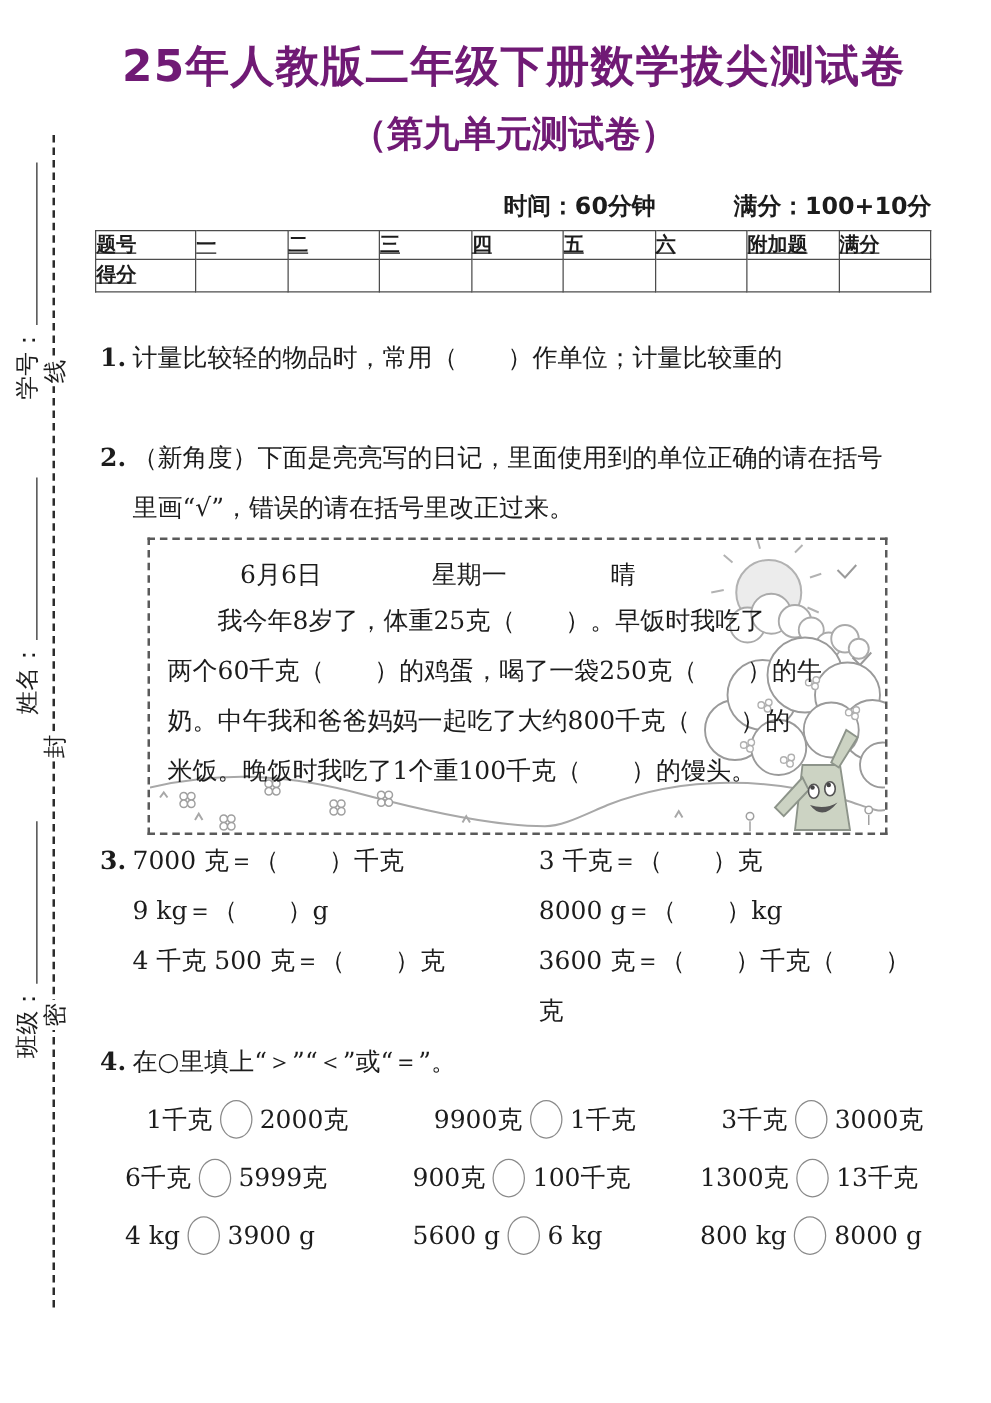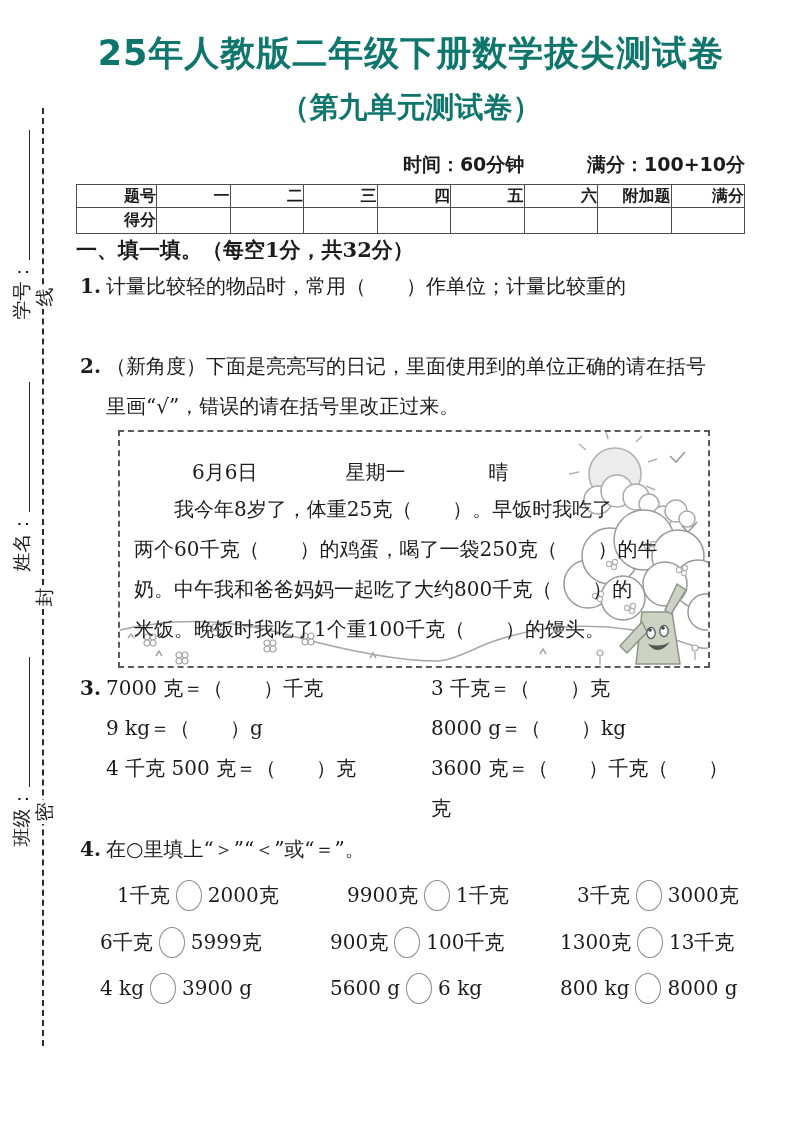--- a/index.html
+++ b/index.html
@@ -18,47 +18,47 @@
   .side-uline { display:inline-block; width:130px; height:15px;
     border-bottom:1.6px solid #2b2b2b; margin-left:2px; }
   .f1 { top:210px; } .f2 { top:462px; } .f3 { top:737px; }
   .seal-char { position:absolute; left:32px; width:24px; height:24px; line-height:24px;
     text-align:center; background:#ffffff; transform:rotate(-90deg); font-size:19px; }
   .c1 { top:285px; } .c2 { top:585px; } .c3 { top:800px; }
 
   
   .title, .subtitle {
     position:absolute; left:75px; width:672px; text-align:center; margin:0;
-    font-family:"DejaVu Sans","Liberation Sans",sans-serif; font-weight:900; color:#0f766e;
+    font-family:"DejaVu Sans","Liberation Sans",sans-serif; font-weight:900; color:#701a75;
   }
   .title { top:30px; font-size:35px; letter-spacing:1px; }
   .subtitle { top:88px; font-size:29px; }
   .info { position:absolute; top:152px; left:75px; width:670px; text-align:right;
     font-family:"DejaVu Sans","Liberation Sans",sans-serif; font-weight:700; font-size:19px; }
   .info .gap { margin-left:56px; }
 
   
   .score-table { position:absolute; top:184px; left:76px; width:669px;
     border-collapse:collapse; table-layout:fixed;
     font-family:"DejaVu Sans","Liberation Sans",sans-serif; font-size:16px; font-weight:700; }
-  .score-table td { border:1px solid #4d4d4d; text-align:right; padding:0; }
+  .score-table td { border:1px solid #4d4d4d; text-align:left; padding:0;text-decoration:underline; }
   .score-table tr.hdr td { height:23px; }
   .score-table tr.scr td { height:26px; }
 
   
   .sec-heading { position:absolute; top:236px; left:76px; font-size:21px; font-weight:700; }
   .q { position:absolute; display:flex; font-size:20px; line-height:40px; }
   .qnum { font-weight:700; width:26px; flex:none; }
   .q1 { top:266px; left:80px; width:668px; }
   .q2 { top:346px; left:80px; width:668px; }
 
   
   .diary { position:absolute; top:430px; left:118px; width:592px; height:238px;
     border:2px dashed #5a5a5a; font-size:20px; }
-  .diary-head { position:relative; z-index:2; display:flex; margin-top:25px; line-height:30px; }
+  .diary-head { position:relative; z-index:2; display:flex; margin-top:12px; line-height:30px; }
   .dh-date { margin-left:72px; } .dh-week { margin-left:88px; } .dh-weather { margin-left:83px; }
   .diary-body { position:relative; z-index:2; margin-top:2px; }
   .diary-line { line-height:40px; padding:0 14px; }
   .diary-line.indent { text-indent:40px; }
   .diary-art { position:absolute; left:0; top:0; z-index:1; }
 
   
   .q3 { top:668px; left:80px; width:668px; }
   .q3rows { flex:1; }
   .q3row { display:flex;gap:25px; }
@@ -128,21 +128,20 @@
       <td></td>
       <td></td>
       <td></td>
       <td></td>
       <td></td>
       <td></td>
     </tr>
   </tbody>
     </table>
 
-  <div class="sec-heading">一、填一填。（每空1分，共32分）</div>
 
   <div class="q q1">
     <span class="qnum">1.</span>
     <div class="qtext">
       <div>计量比较轻的物品时，常用（　　）作单位；计量比较重的</div>
     </div>
   </div>
 
   <div class="q q2">
     <span class="qnum">2.</span>

